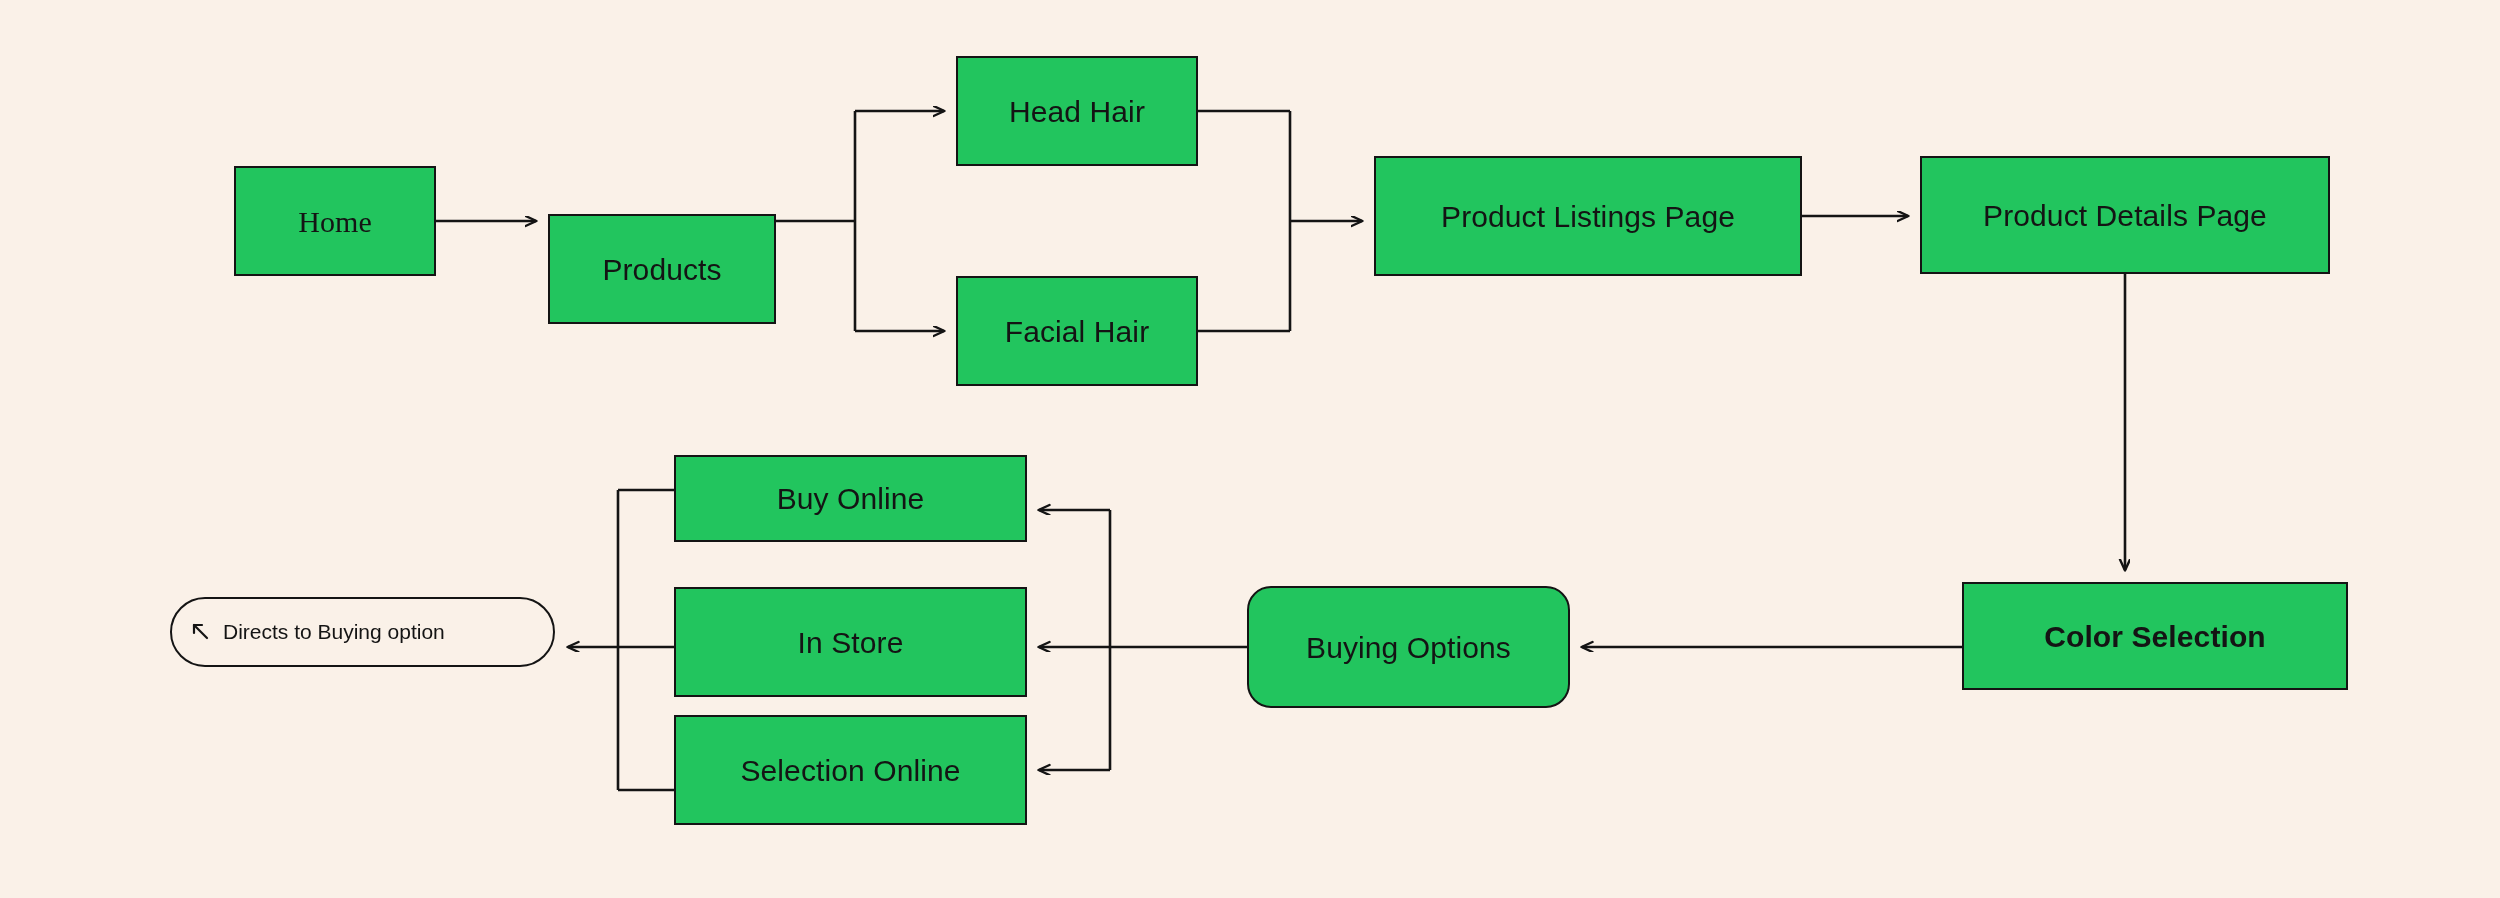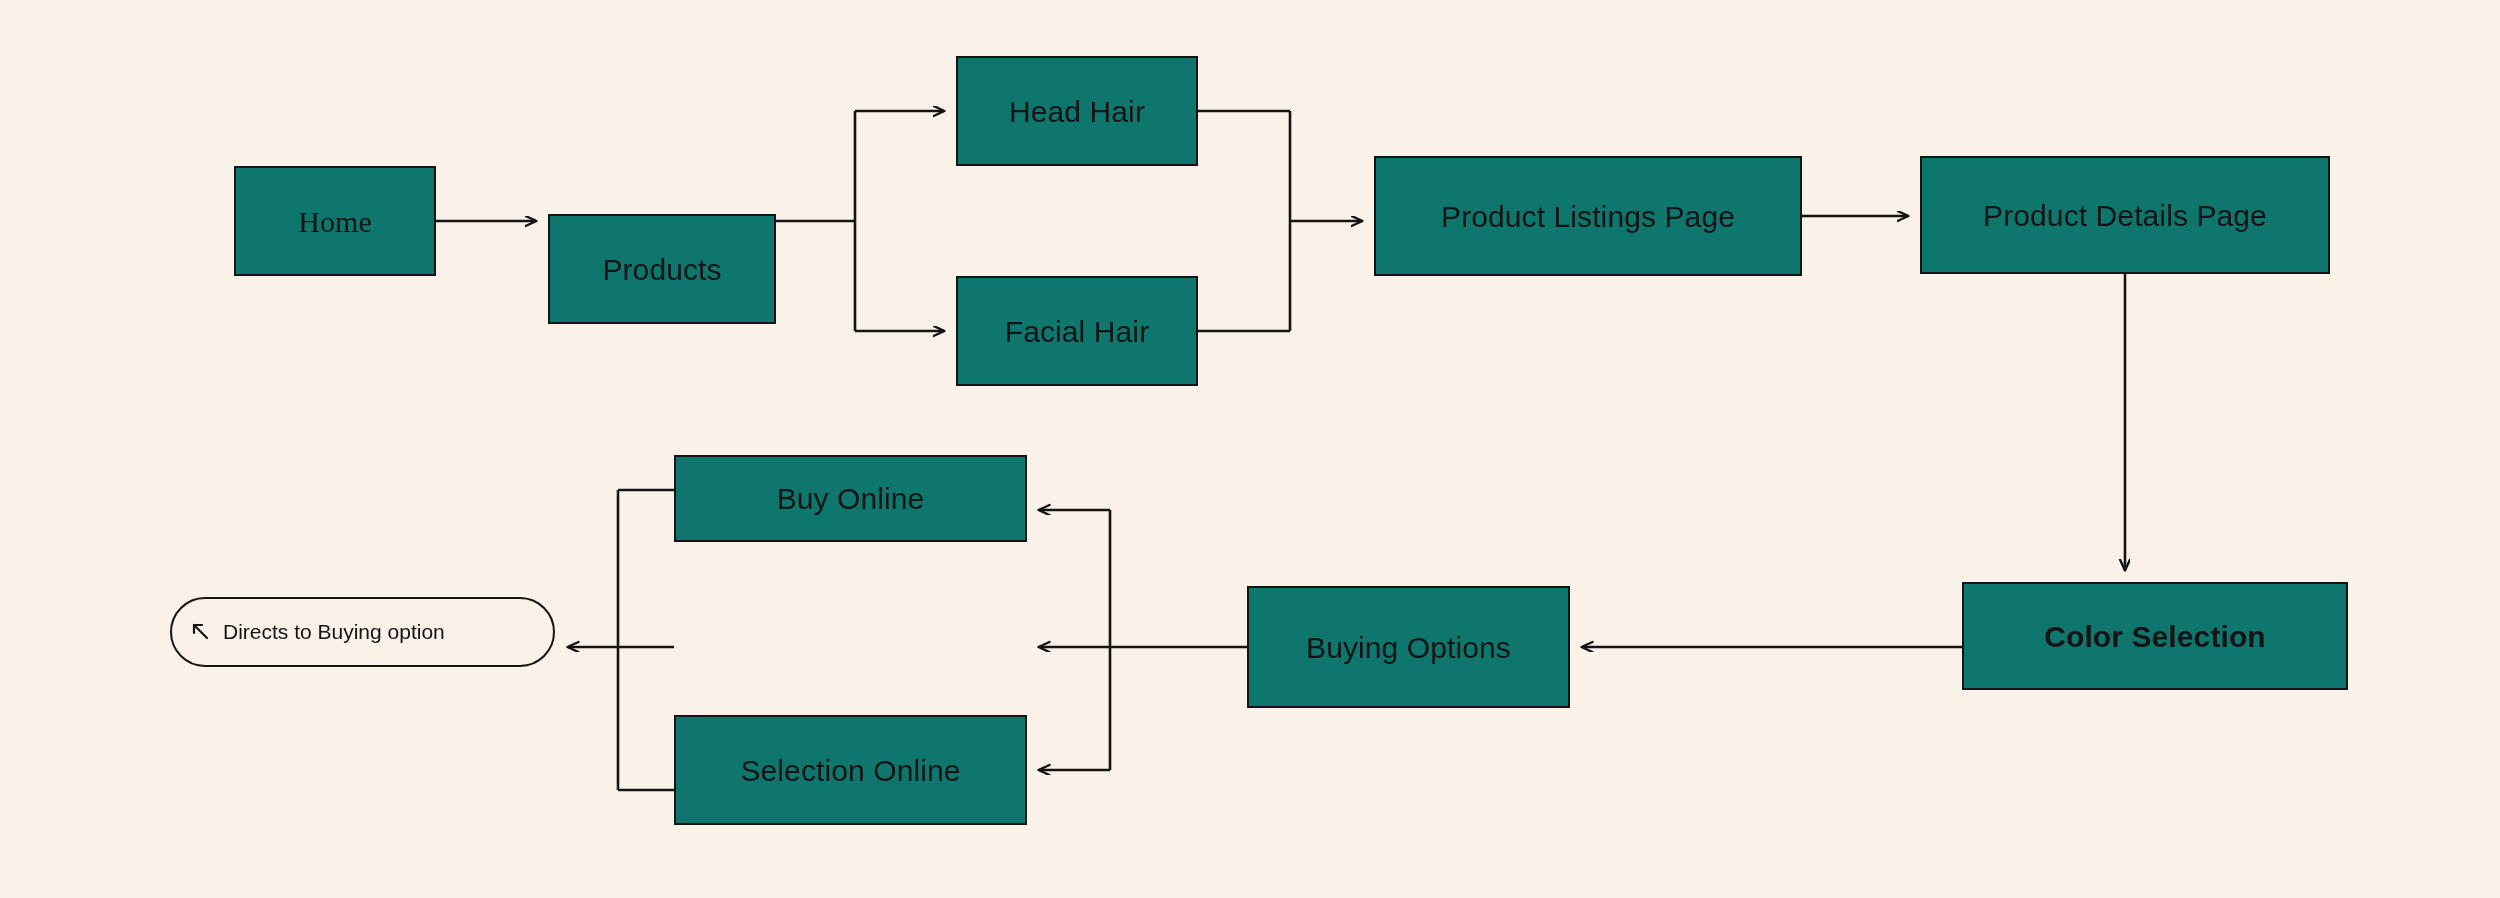--- a/index.html
+++ b/index.html
@@ -21,21 +21,21 @@
     position: absolute;
     left: 0;
     top: 0;
     width: 2500px;
     height: 898px;
   }
   .node-box {
     position: absolute;
     box-sizing: border-box;
     border: 2.4px solid #141414;
-    background: #0f766e;
+    background: #22c55e;
     display: flex;
     align-items: center;
     justify-content: center;
     color: #141414;
     font-size: 30px;
     font-family: "Liberation Sans", sans-serif;
     letter-spacing: 0.1px;
     line-height: 1.1;
     white-space: nowrap;
   }
@@ -140,28 +140,31 @@
   </div>
 
   <div class="node-box" style="left:1374px; top:156px; width:428px; height:120px;">
     <span>Product Listings Page</span>
   </div>
 
   <div class="node-box" style="left:1962px; top:582px; width:386px; height:108px;font-weight:bold;">
     <span>Color Selection</span>
   </div>
 
-  <div class="node-box" style="left:1247px; top:586px; width:323px; height:122px;">
+  <div class="node-box" style="left:1247px; top:586px; width:323px; height:122px;border-radius:24px;">
     <span>Buying Options</span>
   </div>
 
   <div class="node-box" style="left:674px; top:455px; width:353px; height:87px;">
     <span>Buy Online</span>
   </div>
 
+  <div class="node-box" style="left:674px; top:587px; width:353px; height:110px;">
+    <span>In Store</span>
+  </div>
 
   <div class="node-box" style="left:674px; top:715px; width:353px; height:110px;">
     <span>Selection Online</span>
   </div>
 
   <div class="pill-note" style="left:170px; top:597px; width:385px; height:70px;">
     <span class="pill-arrow-icon">
       <svg viewBox="0 0 22 22" xmlns="http://www.w3.org/2000/svg">
         <g fill="none" stroke="#141414" stroke-width="2.2" stroke-linecap="round" stroke-linejoin="round">
           <path d="M4,4 L17,17"></path>

